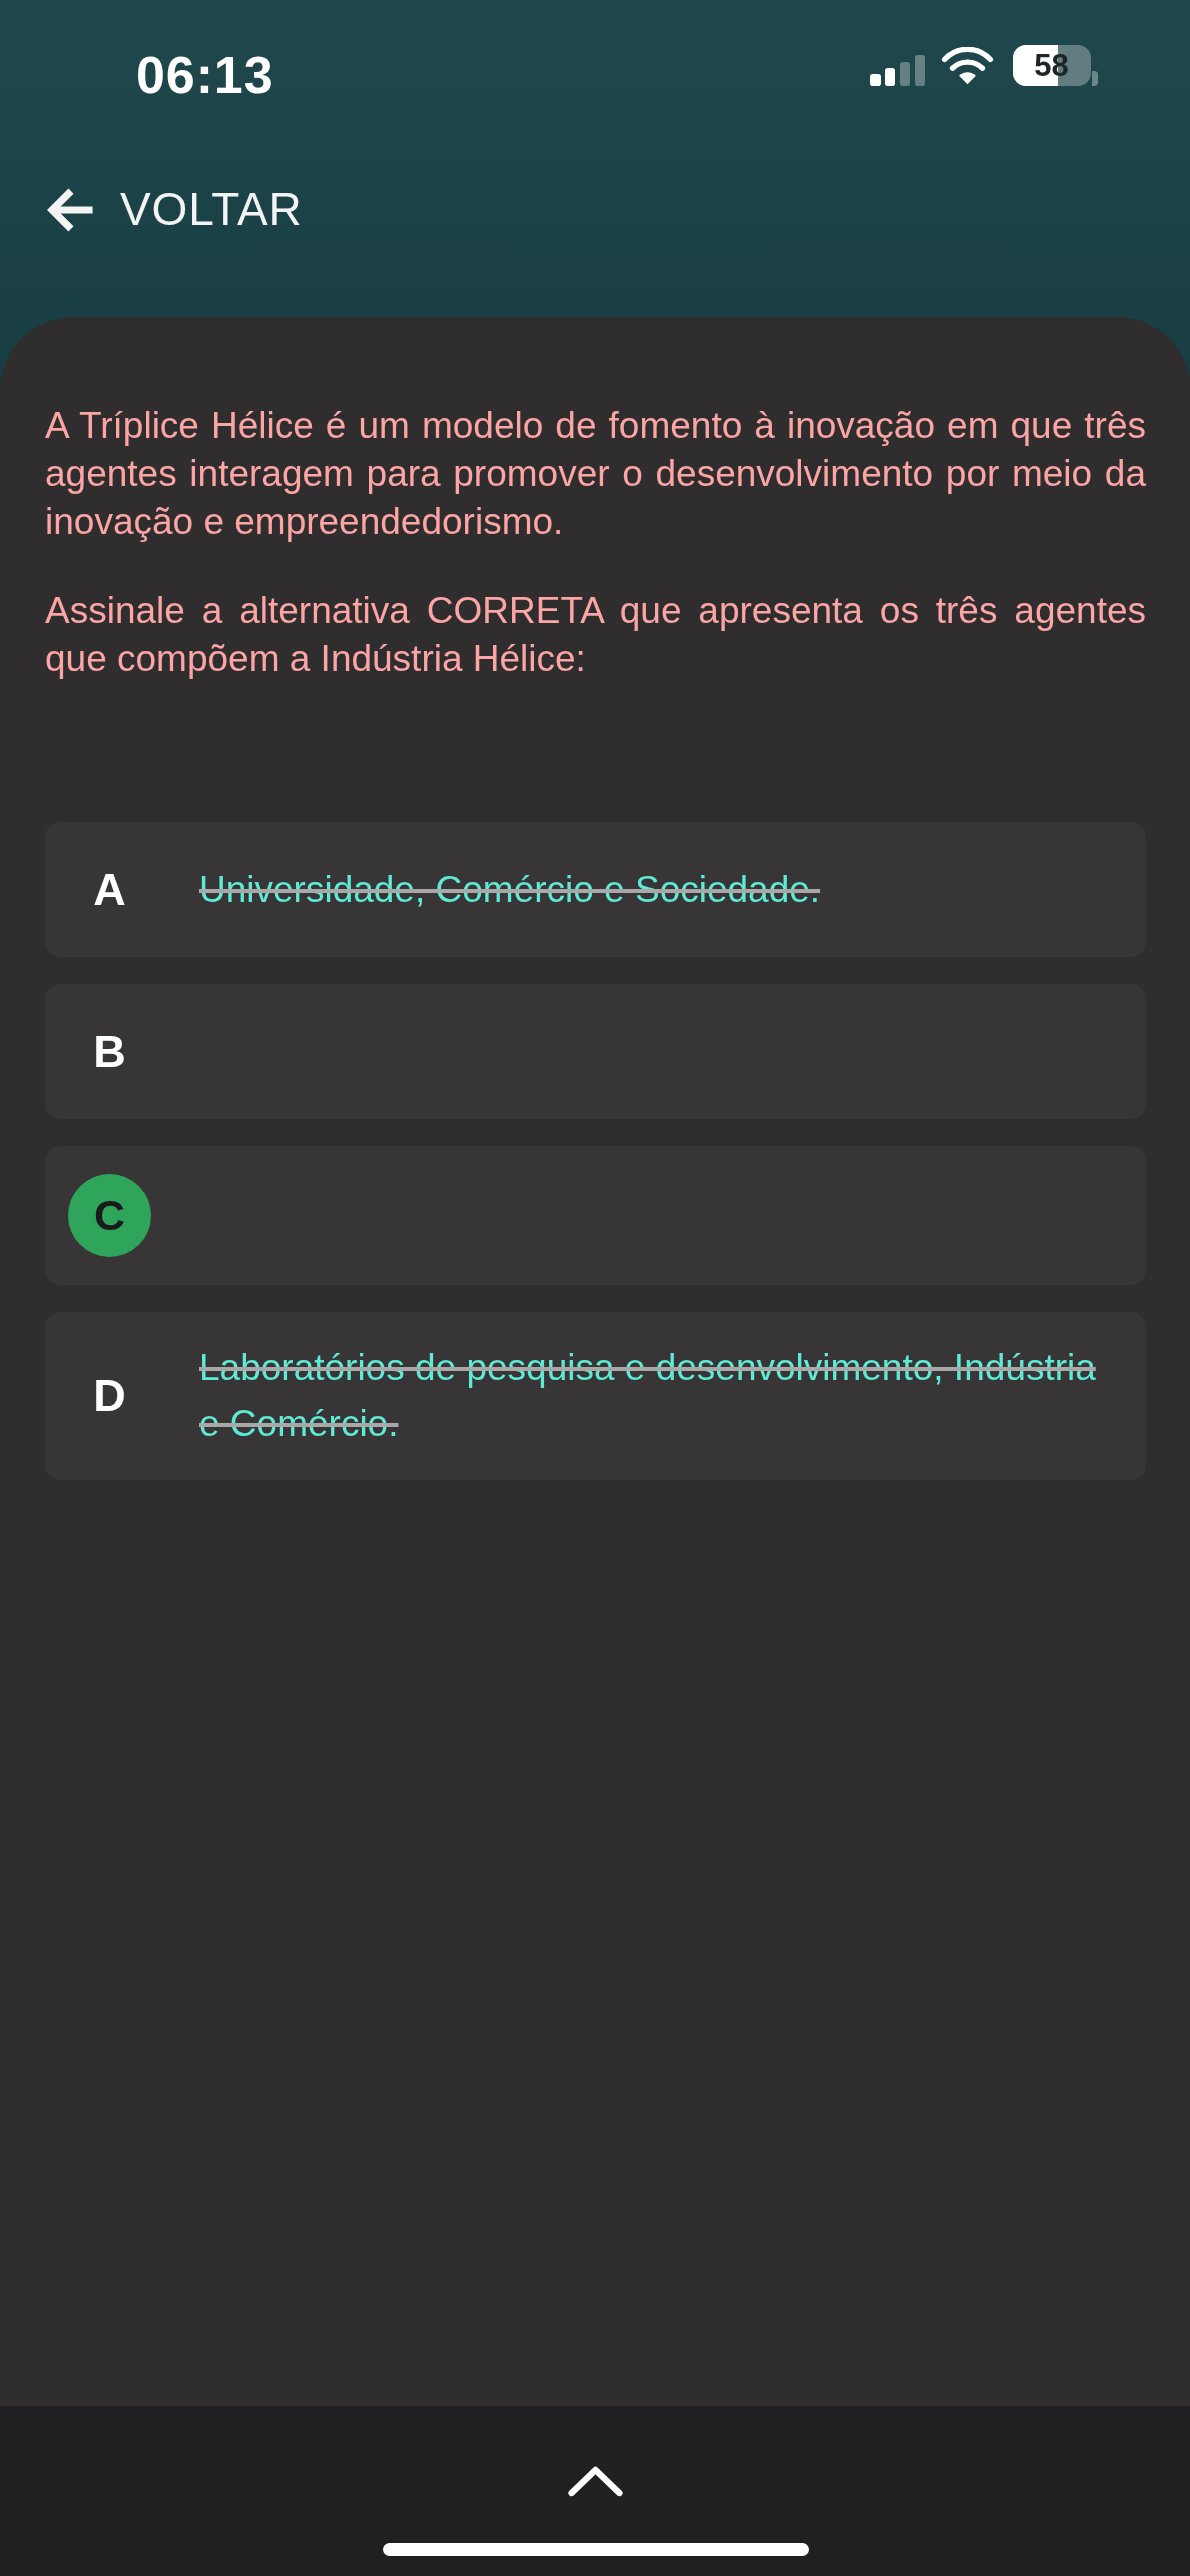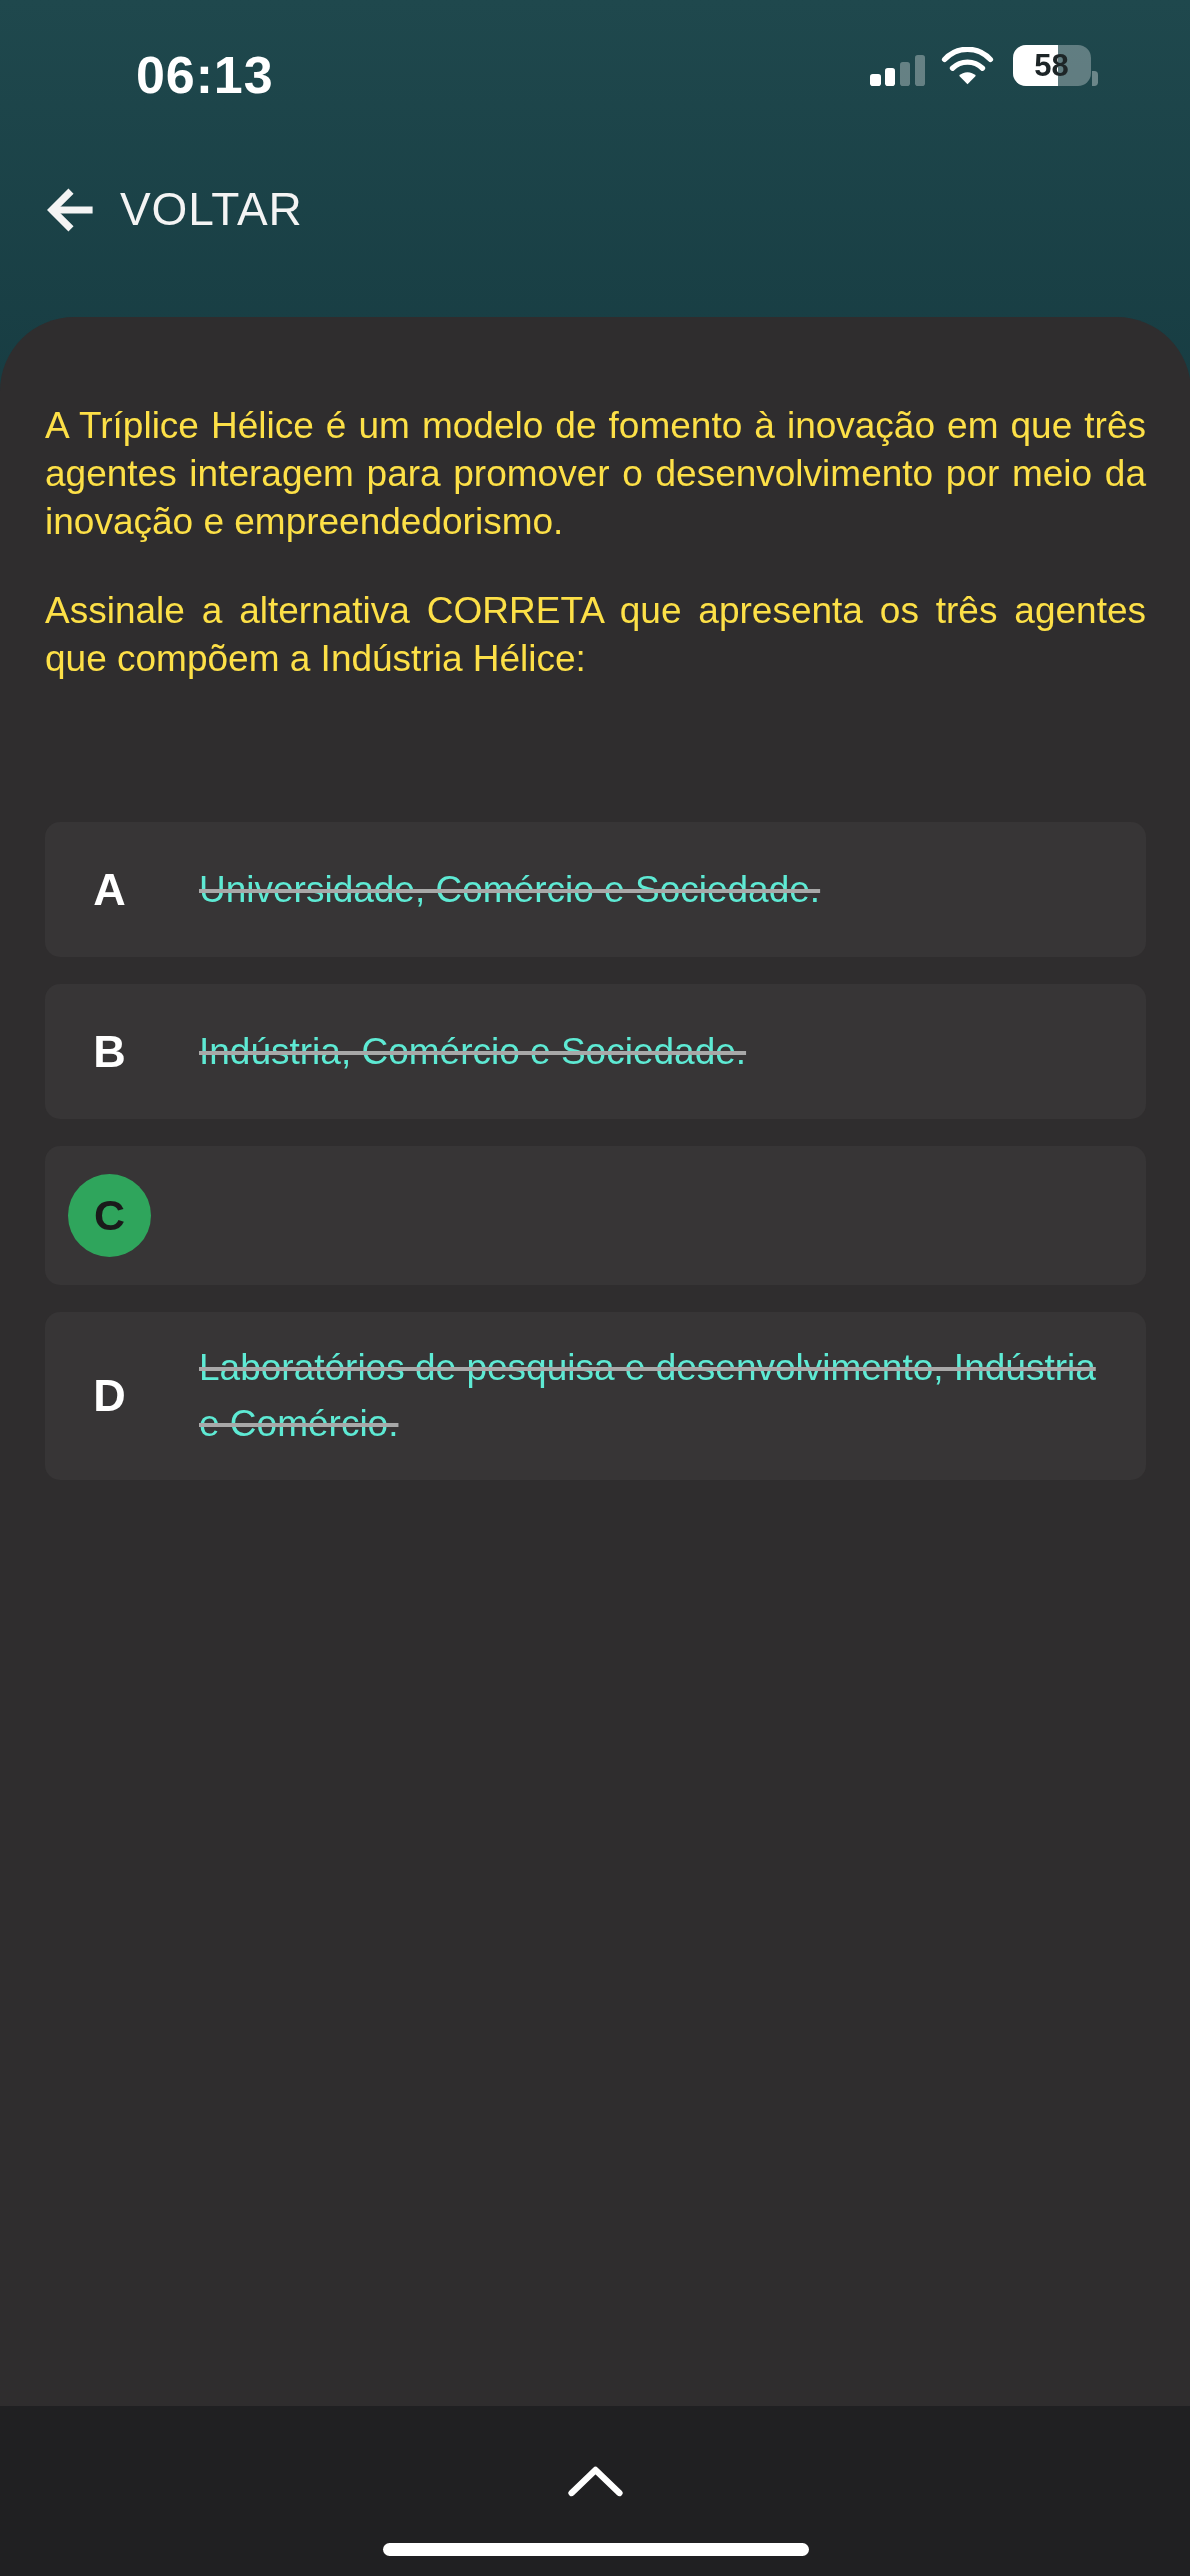--- a/index.html
+++ b/index.html
@@ -33,21 +33,21 @@
   .back-row{ position:absolute; left:44px; top:182px; display:flex; align-items:flex-end; cursor:pointer; }
   .back-row svg{ display:block; }
   .back-label{ margin-left:22px; font-size:46px; font-weight:400; letter-spacing:0.9px; color:#f4f4f4; }
 
   
   .card{
     position:absolute; left:0; top:317px; width:1191px; height:2089px;
     background:#2f2d2e; border-radius:74px 74px 0 0;
     padding:85px 45px 0 45px;
   }
-  .q{ font-size:37px; line-height:48px; text-align:justify; color:#fde047; }
+  .q{ font-size:37px; line-height:48px; text-align:justify; color:#fca5a5; }
   .q + .q{ margin-top:41px; }
 
   .options{ margin-top:139px; }
   .opt{
     display:flex; align-items:center;
     background:#373536; border-radius:15px;
     min-height:135px; padding:28px 37px 28px 23px;
     margin-bottom:27px; cursor:pointer;
   }
   .letter{ flex:none; width:83px; text-align:center;
@@ -107,21 +107,20 @@
   <p class="q">A Tríplice Hélice é um modelo de fomento à inovação em que três agentes interagem para promover o desenvolvimento por meio da inovação e empreendedorismo.</p>
   <p class="q">Assinale a alternativa CORRETA que apresenta os três agentes que compõem a Indústria Hélice:</p>
 
   <div class="options">
     <div class="opt struck">
       <span class="letter">A</span>
       <span class="opt-text">Universidade, Comércio e Sociedade.</span>
     </div>
     <div class="opt struck">
       <span class="letter">B</span>
-      <span class="opt-text">Indústria, Comércio e Sociedade.</span>
     </div>
     <div class="opt selected">
       <span class="badge">C</span>
     </div>
     <div class="opt struck">
       <span class="letter">D</span>
       <span class="opt-text">Laboratórios de pesquisa e desenvolvimento, Indústria e Comércio.</span>
     </div>
   </div>
 </div>

